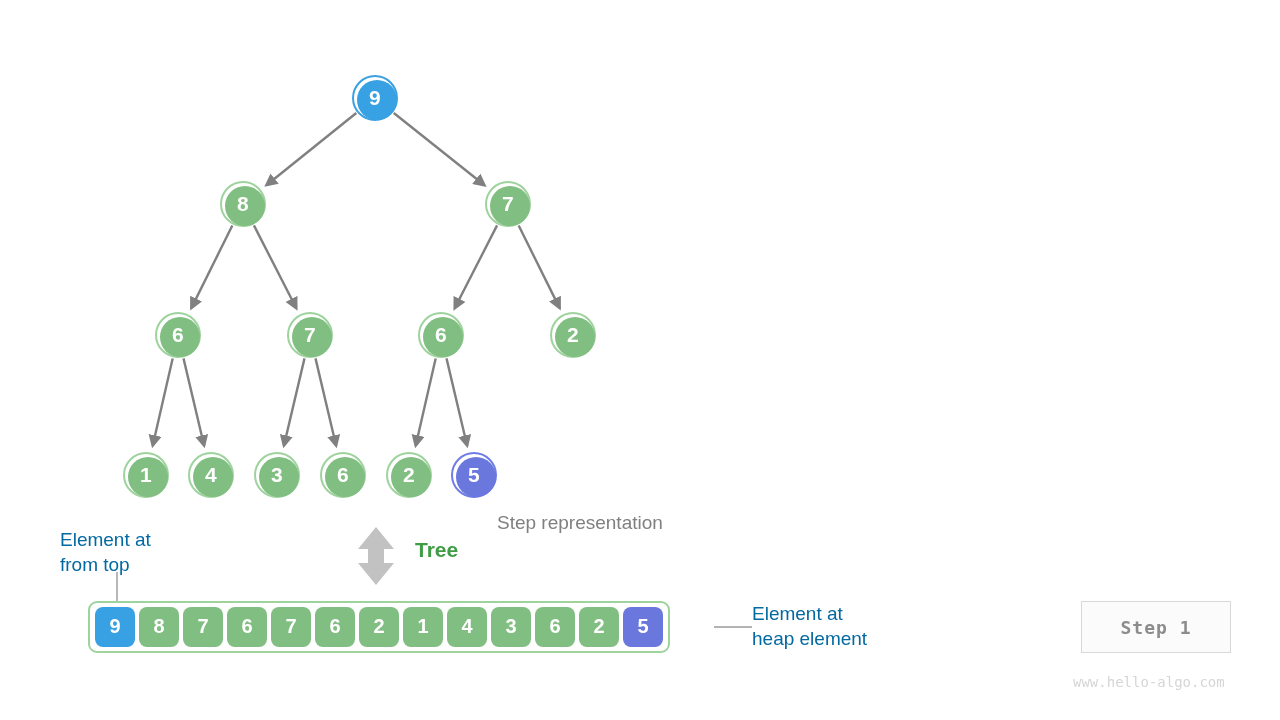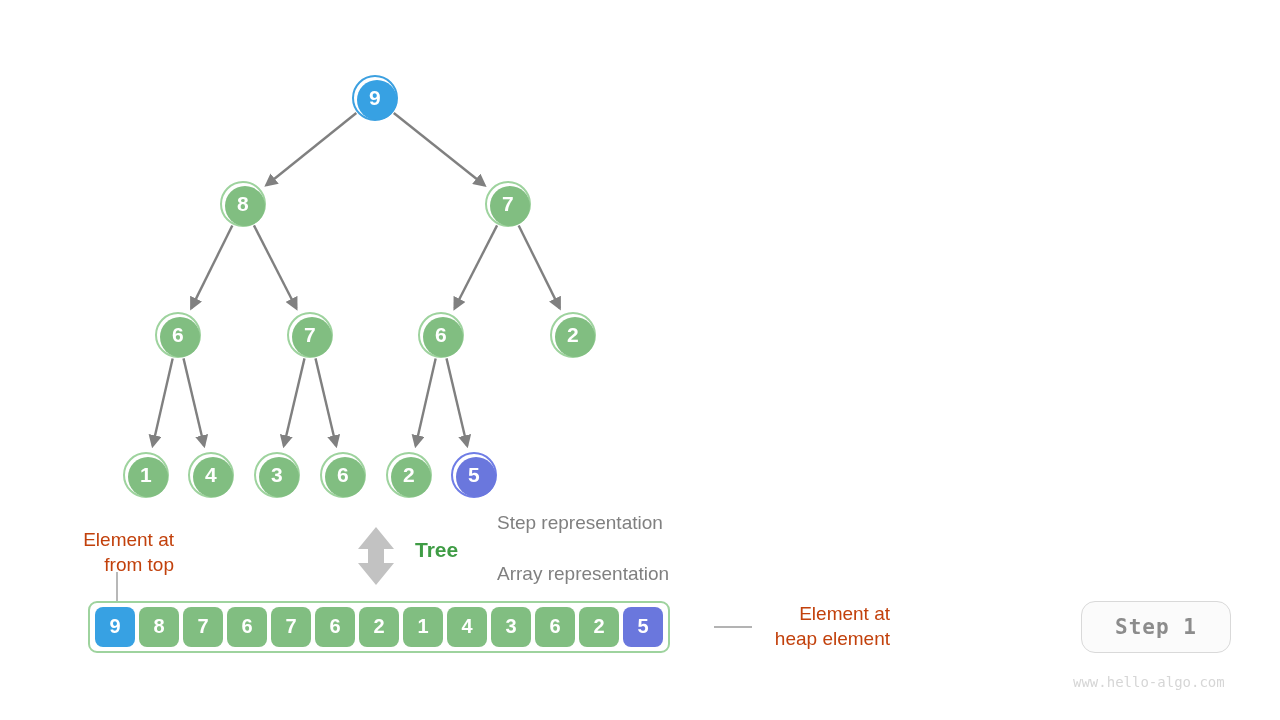--- a/index.html
+++ b/index.html
@@ -101,23 +101,23 @@
     top: 166px;
     font-size: 21px;
     font-weight: 700;
     color: #3a3a3a;
     white-space: nowrap;
     letter-spacing: -0.1px;
   }
   .annot {
     position: absolute;
     font-size: 19px;
-    color: #c2410c;
+    color: #0369a1;
     line-height: 1.33;
-    text-align: right;
+    text-align: left;
     white-space: nowrap;
   }
   #annot-top   { left: 60px;  top: 527px; width: 114px; }
   #annot-bottom{ left: 752px; top: 601px; width: 138px; }
 
   #repr-tree {
     position: absolute;
     left: 497px; top: 512px;
     font-size: 19px;
     color: #808080;
@@ -139,27 +139,27 @@
     white-space: nowrap;
   }
 
   
   #step-badge {
     position: absolute;
     left: 1081px; top: 601px;
     width: 150px; height: 52px;
     box-sizing: border-box;
     border: 1px solid #d9d9d9;
-    border-radius: 14px;
+    border-radius: 0;
     background: #fbfbfb;
     display: flex;
     align-items: center;
     justify-content: center;
     font-family: "DejaVu Sans Mono", monospace;
-    font-size: 21px;
+    font-size: 18px;
     font-weight: 700;
     color: #8c8c8c;
     letter-spacing: 1px;
   }
   #watermark {
     position: absolute;
     left: 1073px; top: 674px;
     font-family: "DejaVu Sans Mono", monospace;
     font-size: 14px;
     color: #d6d6d6;
@@ -304,19 +304,18 @@
     <div>Element at</div>
     <div>from top</div>
   </div>
 
   <div class="annot" id="annot-bottom">
     <div>Element at</div>
     <div>heap element</div>
   </div>
 
   <div id="repr-tree">Step representation</div>
-  <div id="repr-array">Array representation</div>
   <div id="heap-label">Tree</div>
 
   <div id="step-badge">Step 1</div>
   <div id="watermark">www.hello-algo.com</div>
 
 </div>
 
 </body></html>

